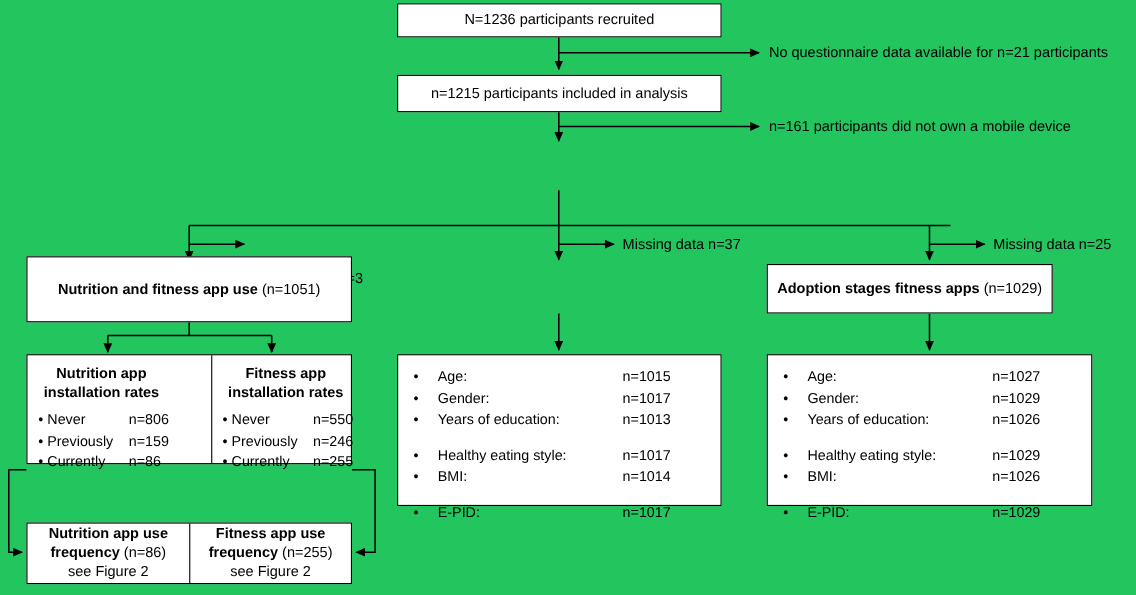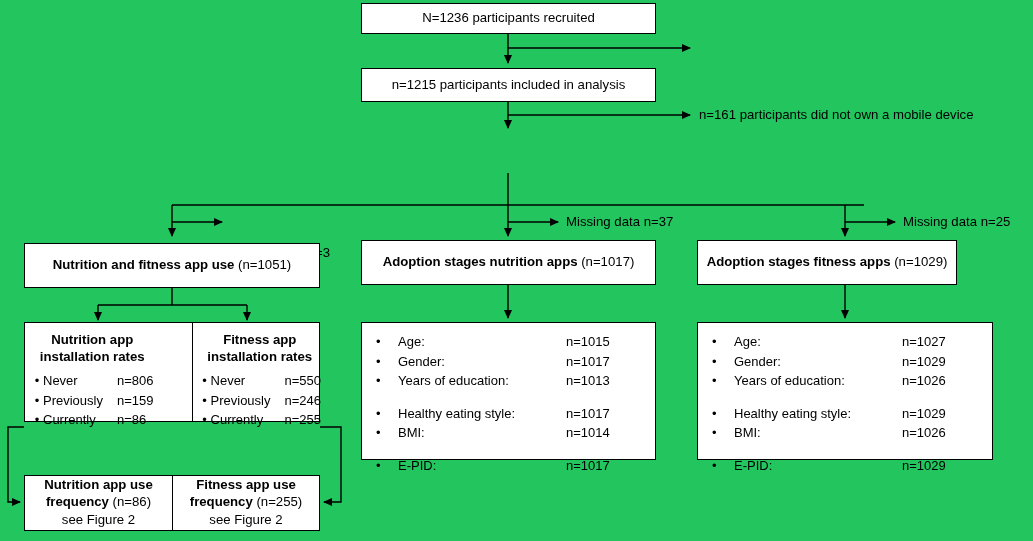--- a/index.html
+++ b/index.html
@@ -158,45 +158,43 @@
 
   <div class="box" style="left:361px; top:3px; width:295px; height:31px;">
     <span>N=1236 participants recruited</span>
   </div>
 
   <div class="box" style="left:361px; top:68px; width:295px; height:34px;">
     <span>n=1215 participants included in analysis</span>
   </div>
 
 
+  <div class="sidelabel" style="left:699px; top:41px;">
+    <span>No questionnaire data available for n=21 participants</span>
+  </div>
   <div class="sidelabel" style="left:699px; top:108px;">
     <span>n=161 participants did not own a mobile device</span>
   </div>
 
   <div class="sidelabel" style="left:230px; top:204px;margin-top:42px;">
     <span>Missing data n=3</span>
   </div>
   <div class="sidelabel" style="left:566px; top:215px;">
     <span>Missing data n=37</span>
   </div>
   <div class="sidelabel" style="left:903px; top:215px;">
     <span>Missing data n=25</span>
   </div>
 
-  <div class="box" style="left:24px; top:243px; width:296px; height:45px;">
+  <div class="box" style="left:24px; top:233px; width:296px; height:60px;">
     <span>
       <b>Nutrition and fitness app use</b><span class="plain"> (n=1051)</span>
     </span>
   </div>
 
-  <div class="box" style="left:361px; top:240px; width:295px; height:45px;">
-    <span>
-      <b>Adoption stages nutrition apps</b><span class="plain"> (n=1017)</span>
-    </span>
-  </div>
 
   <div class="box" style="left:697px; top:240px; width:260px; height:45px;">
     <span>
       <b>Adoption stages fitness apps</b><span class="plain"> (n=1029)</span>
     </span>
   </div>
 
   <div class="box split" style="left:24px; top:322px; width:296px; height:100px;gap:32px;">
     <div class="half">
       <div class="hdr-sub">

